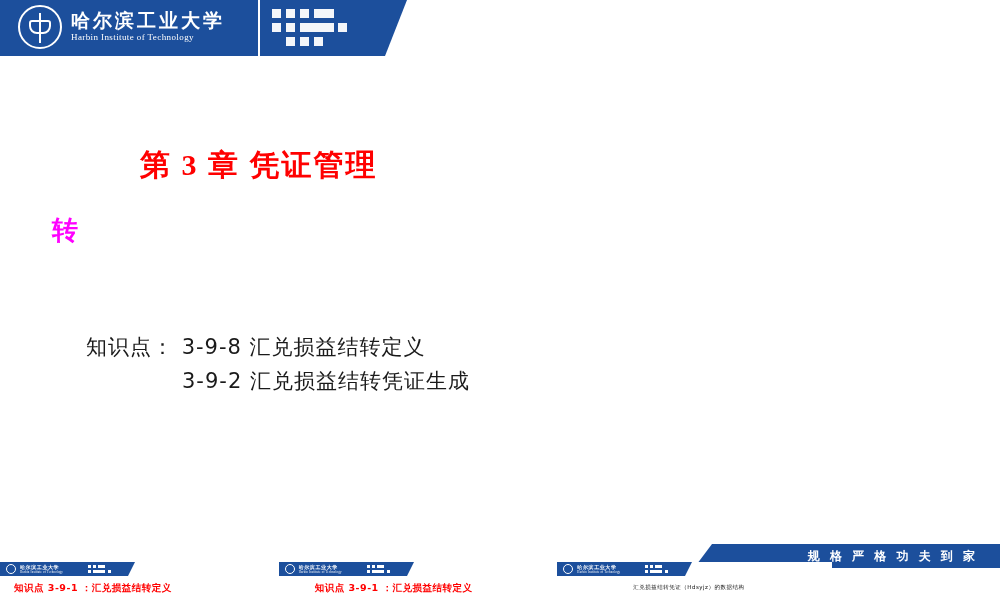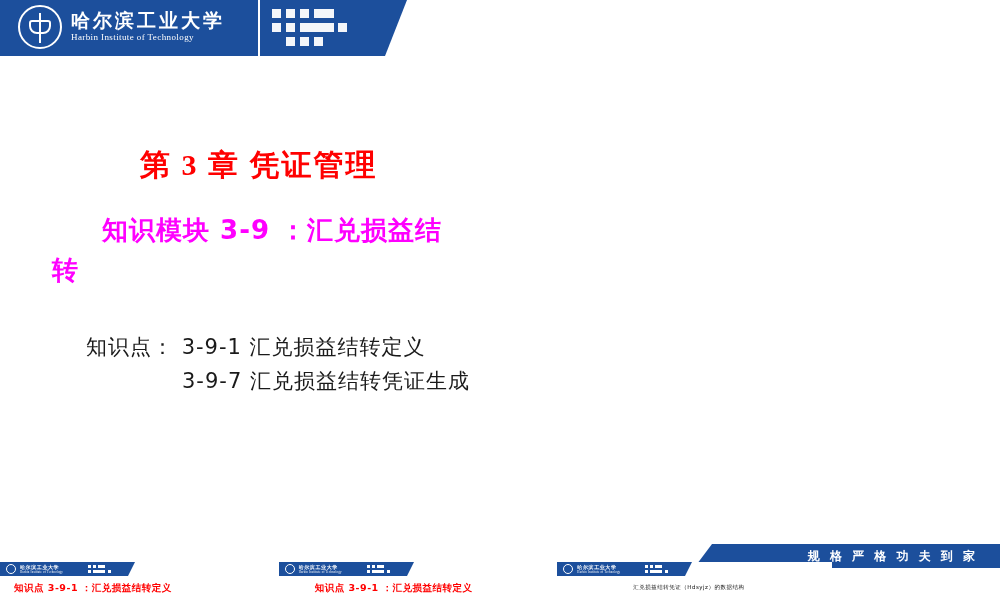--- a/index.html
+++ b/index.html
@@ -322,27 +322,26 @@
     <i style="left:66px; top:14px; width:9px;  height:9px;"></i>
     <i style="left:14px; top:28px; width:9px;  height:9px;"></i>
     <i style="left:28px; top:28px; width:9px;  height:9px;"></i>
     <i style="left:42px; top:28px; width:9px;  height:9px;"></i>
   </div>
 </div>
 
 <div class="title-main">第 3 章  凭证管理</div>
 
 <div class="title-sub">
-  <div class="indent">知识模块 3-9 ：汇兑损益结</div>
   <div>转</div>
 </div>
 
 <div class="points">
-  <div>知识点： 3-9-1  汇兑损益结转定义</div>
-  <div class="row2">3-9-7  汇兑损益结转凭证生成</div>
+  <div>知识点： 3-9-8  汇兑损益结转定义</div>
+  <div class="row2">3-9-2  汇兑损益结转凭证生成</div>
 </div>
 
 <div class="bottom-banner">
   <div class="bottom-banner-blue">
     <div class="banner-motto">规 格 严 格    功 夫 到 家</div>
   </div>
 </div>
 
 <div class="thumb-strip">
 

